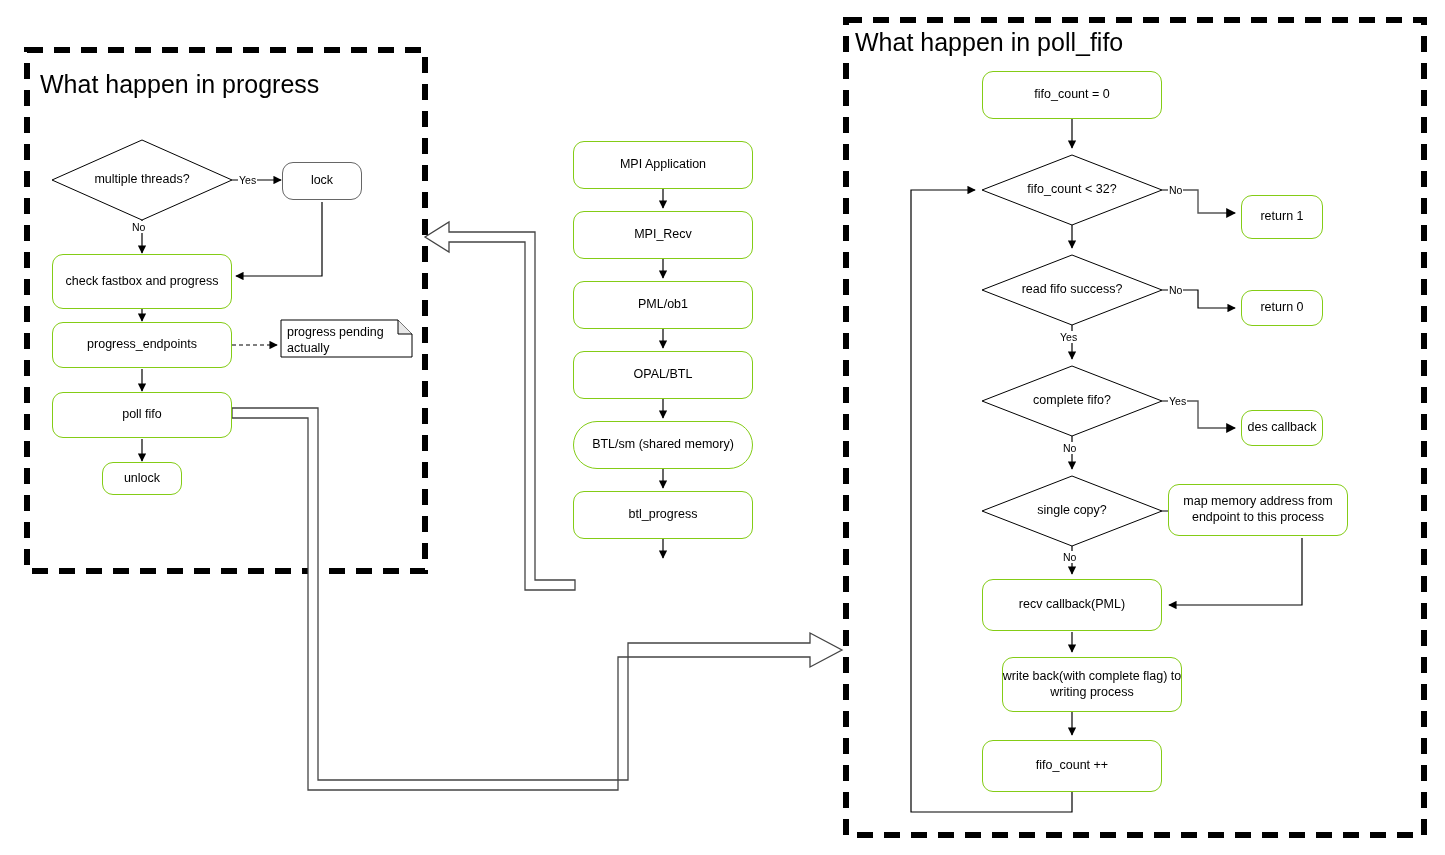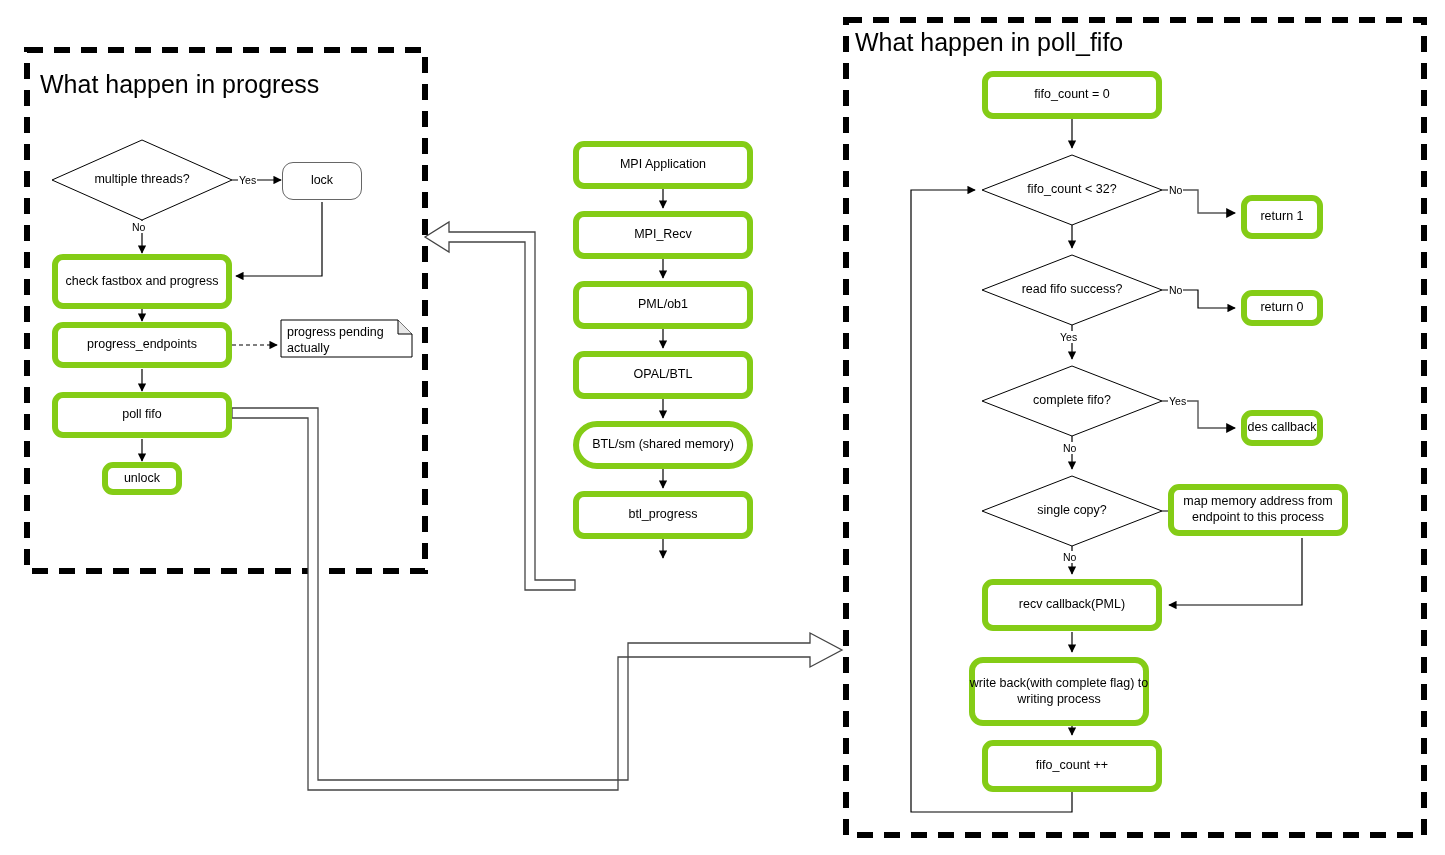--- a/index.html
+++ b/index.html
@@ -35,21 +35,21 @@
     position: absolute;
     box-sizing: border-box;
     display: flex;
     align-items: center;
     justify-content: center;
     text-align: center;
     font-size: 12.5px;
     color: #000000;
     line-height: 1.25;
     background: #ffffff;
-    border: 6px solid #84cc16;
+    border: 1px solid #84cc16;
     border-radius: 11px;
     white-space: pre;
   }
   .node.gray-border {
     border: 1.4px solid #666666;
   }
   .node.overflow-text {
     overflow: visible;
     white-space: nowrap;
   }
@@ -200,17 +200,17 @@
   <div class="edge-label" style="left:1168px; top:395px;">Yes</div>
   <div class="node" style="left:1241px; top:410px; width:82px; height:36px;">des callback</div>
   <div class="edge-label" style="left:1062px; top:442px;">No</div>
 
   <div class="diamond-label" style="left:982px; top:503px; width:180px;">single copy?</div>
   <div class="node" style="left:1168px; top:484px; width:180px; height:52px;">map memory address from
 endpoint to this process</div>
   <div class="edge-label" style="left:1062px; top:551px;">No</div>
 
   <div class="node" style="left:982px; top:579px; width:180px; height:52px;">recv callback(PML)</div>
-  <div class="node" style="left:969px; top:657px; width:180px; height:69px;border-radius:14px;">write back(with complete flag) to
+  <div class="node" style="left:1002px; top:657px; width:180px; height:55px;">write back(with complete flag) to
 writing process</div>
   <div class="node" style="left:982px; top:740px; width:180px; height:52px;">fifo_count ++</div>
 
 </div>
 
 </body></html>

